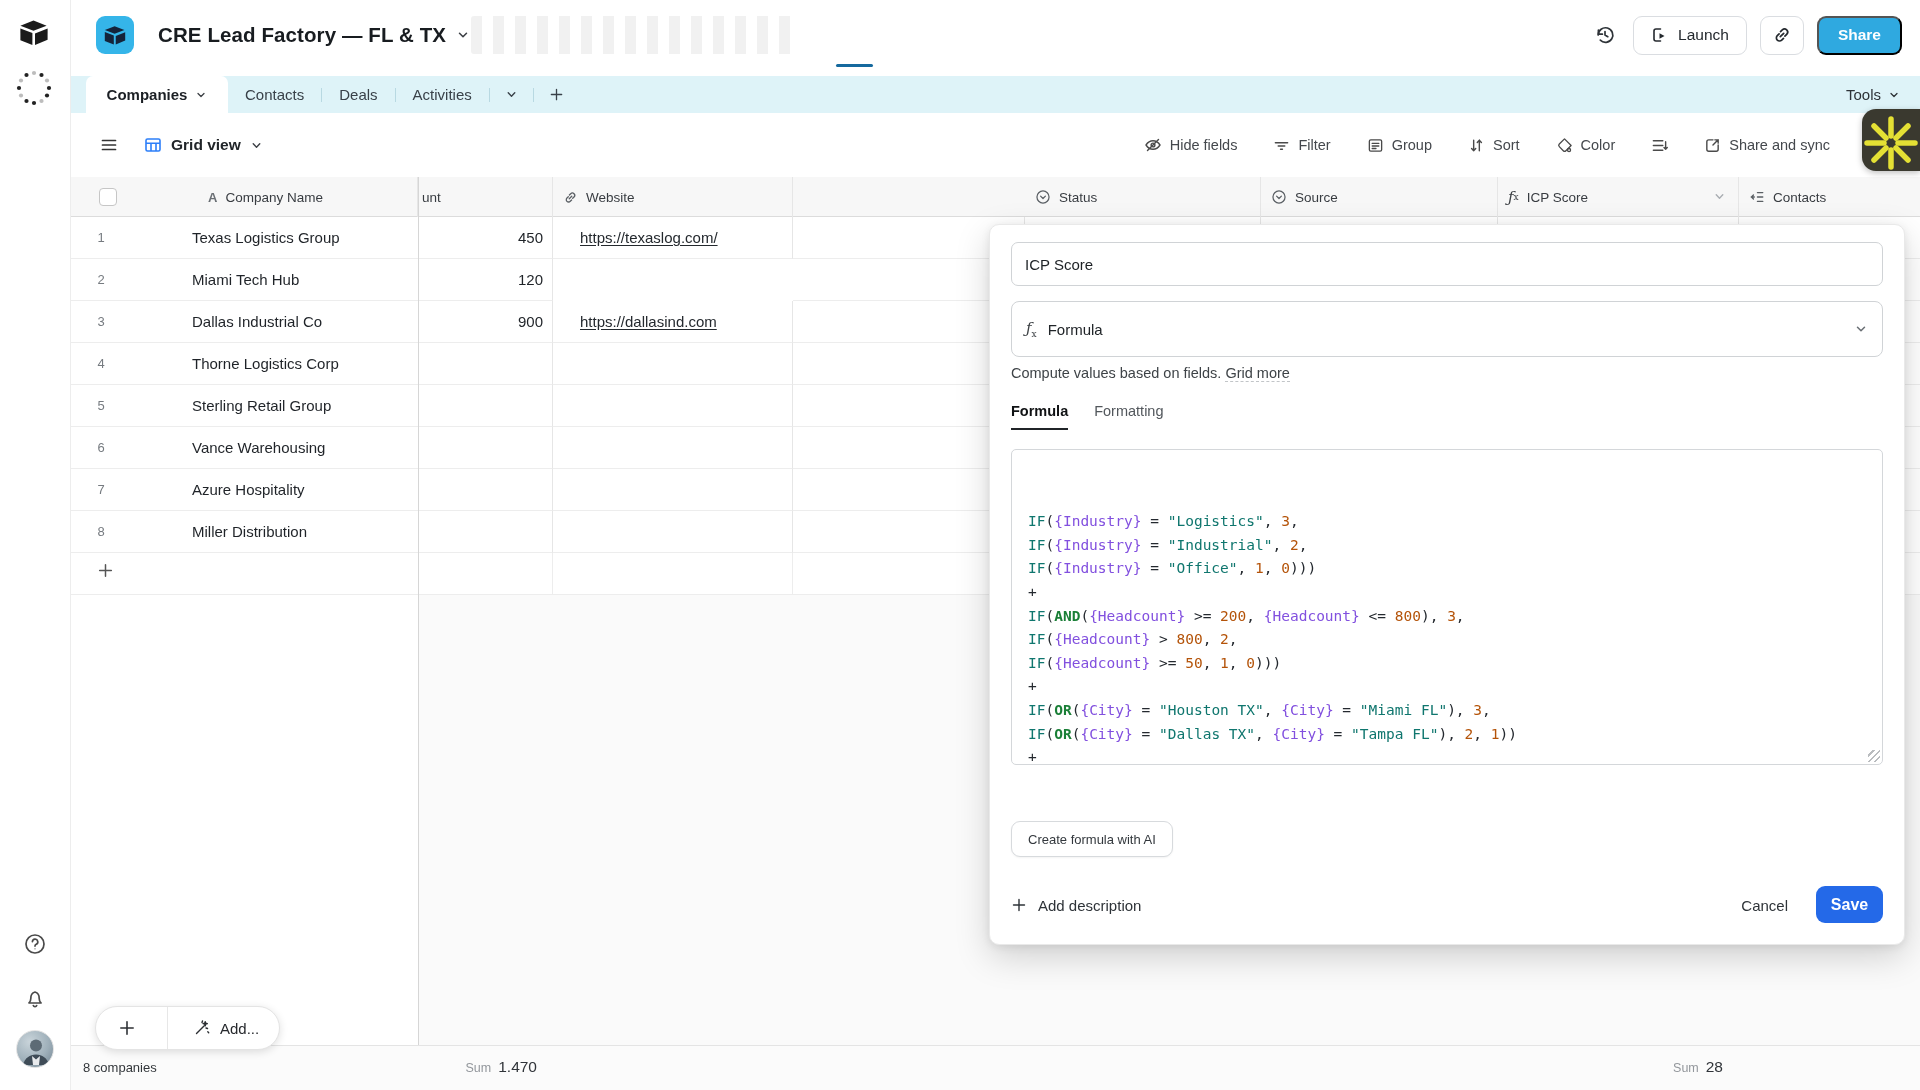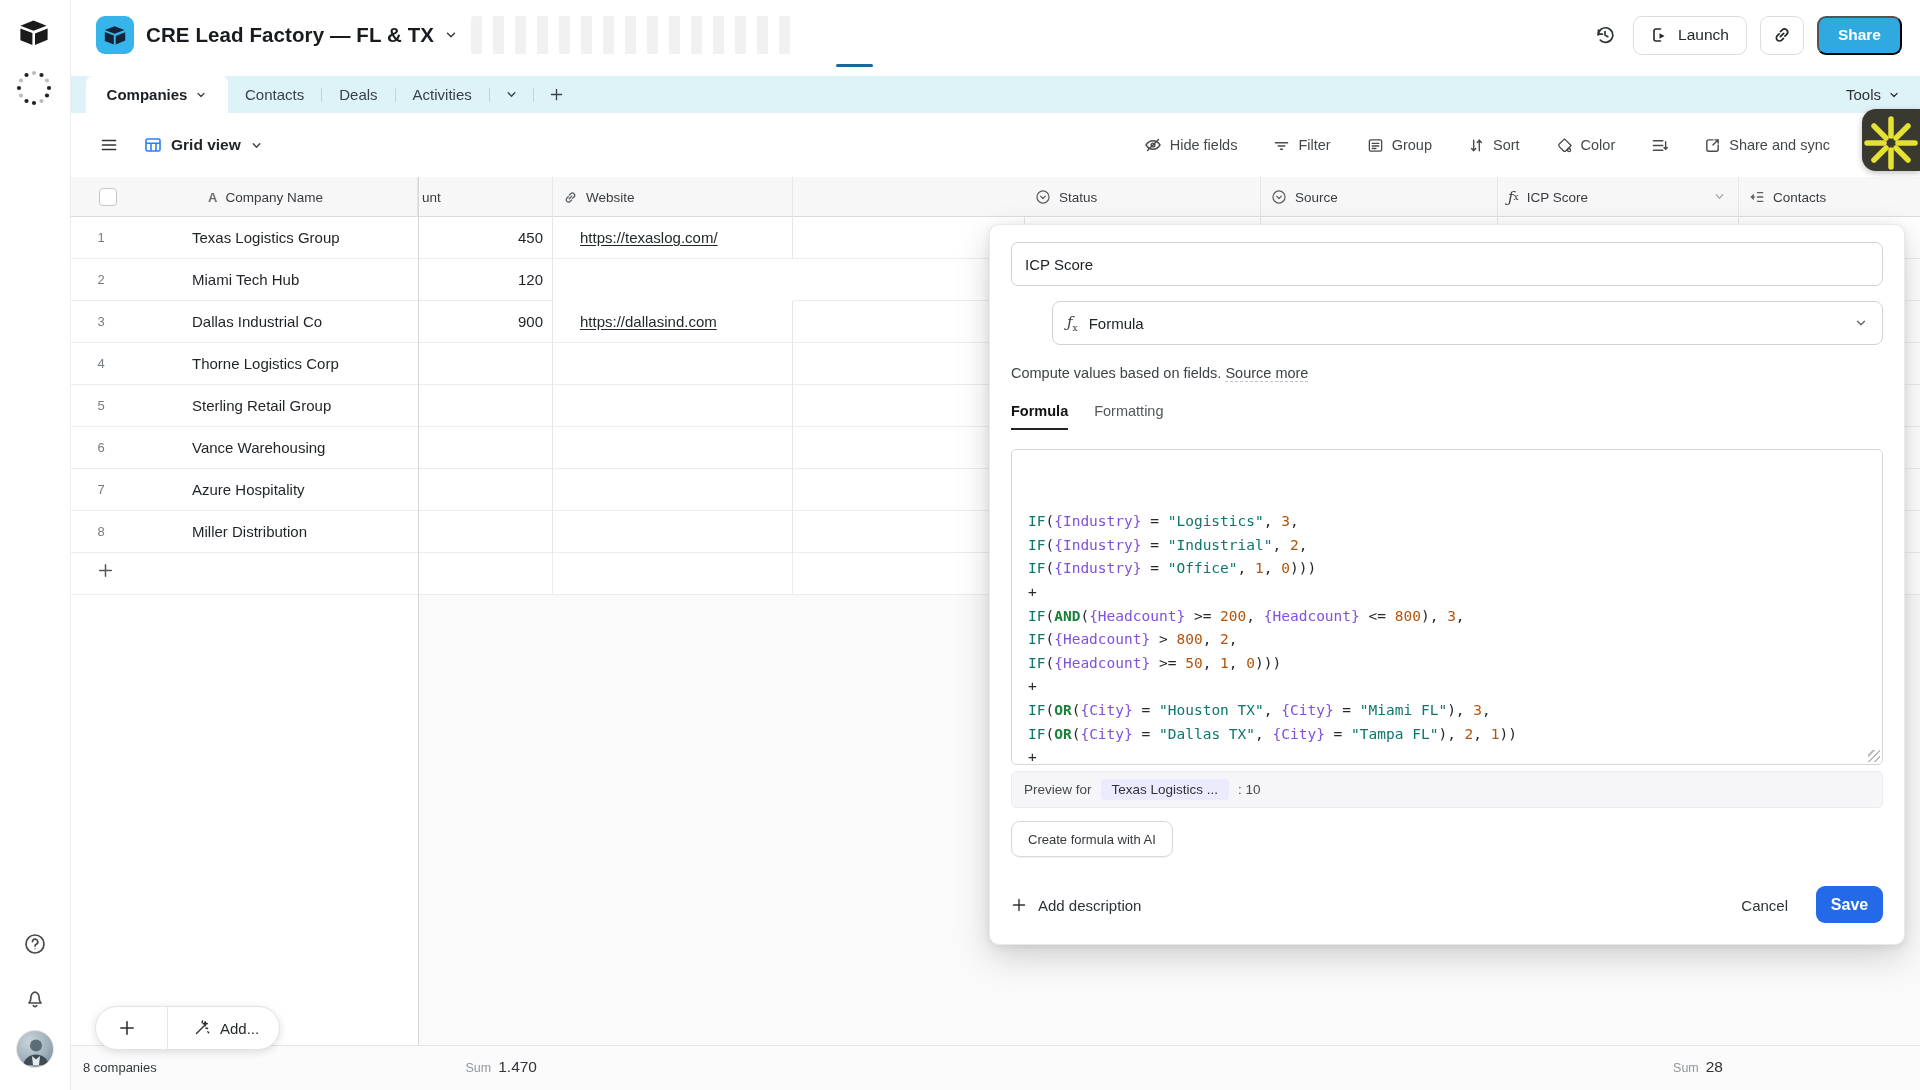--- a/index.html
+++ b/index.html
@@ -18,21 +18,21 @@
   .rail-bell { position:absolute; left:23px; top:986px; width:24px; height:24px; }
   .avatar { position:absolute; left:16px; top:1030px; width:38px; height:38px; border-radius:50%;
             background:radial-gradient(circle at 35% 30%, #c9d4da 0%, #9fb0ba 55%, #6f8290 100%);
             border:1px solid #e2e2e2; overflow:hidden; }
   .avatar svg { position:absolute; left:0; top:0; }
 
   
   .topbar { position:absolute; left:71px; top:0; right:0; height:76px; background:#fff; z-index:20; }
   .appicon { position:absolute; left:25px; top:16px; width:38px; height:38px; background:#35b5e9; border-radius:9px;
              display:flex; align-items:center; justify-content:center; }
-  .apptitle { position:absolute; left:75px; top:0; height:70px; display:flex; align-items:center; gap:10px; cursor:pointer; }
+  .apptitle { position:absolute; left:87px; top:0; height:70px; display:flex; align-items:center; gap:10px; cursor:pointer; }
   .apptitle .t { font-size:20.5px; font-weight:700; color:#181c20; letter-spacing:.1px; }
   .skeleton { position:absolute; left:400px; top:16px; width:330px; height:38px; border-radius:3px;
               background:repeating-linear-gradient(90deg,#f1f1f1 0 11px,#ffffff 11px 22px); }
   .topnav { position:absolute; left:765px; top:0; height:70px; display:flex; align-items:center; gap:23px; }
   .topnav .nav { font-size:15.5px; color:#50555b; cursor:pointer; }
   .topnav .nav.active { color:#16191d; font-weight:700; }
   .nav-underline { position:absolute; left:765px; top:64px; width:37px; height:3px; background:#15699e; border-radius:2px; }
   .topactions { position:absolute; right:18px; top:15px; height:40px; display:flex; align-items:center; gap:13px; }
   .btn-hist { width:30px; height:34px; display:flex; align-items:center; justify-content:center; cursor:pointer; }
   .btn-launch { height:39px; border:1px solid #dadde1; border-radius:9px; background:#fff; display:flex; align-items:center;
@@ -97,22 +97,22 @@
   .sb-sum { position:absolute; top:12px; display:flex; align-items:baseline; justify-content:flex-end; gap:7px; }
   .sb-sum .lab { font-size:12.5px; color:#93979c; } .sb-sum .val { font-size:15.5px; color:#303439; }
   .sb-sum1 { left:347px; width:127px; padding-right:8px; }
   .sb-sum2 { left:1427px; width:241px; padding-right:16px; }
 
   
   .popup { position:absolute; left:989px; top:224px; width:916px; height:721px; background:#fff; border:1px solid #e9e9e9;
            border-radius:10px; box-shadow:0 12px 34px rgba(0,0,0,.17), 0 2px 8px rgba(0,0,0,.08); z-index:40; }
   .fp-name { position:absolute; left:21px; right:21px; top:17px; height:44px; border:1px solid #d0d3d6; border-radius:7px;
              font-size:15px; color:#1d2125; padding:0 13px; font-family:inherit; background:#fff; }
-  .fp-type { position:absolute; left:21px; right:21px; top:76px; height:44px; border:1px solid #d0d3d6; border-radius:8px;
-             display:flex; align-items:center; gap:11px; padding:13px 14px; font-size:15px; color:#202428; cursor:pointer;margin-left:41px; }
+  .fp-type { position:absolute; left:21px; right:21px; top:76px; height:56px; border:1px solid #d0d3d6; border-radius:8px;
+             display:flex; align-items:center; gap:11px; padding:13px 14px; font-size:15px; color:#202428; cursor:pointer; }
   .fp-type .chev { margin-left:auto; color:#6b7075; }
   .fx { font-style:italic; font-family:"DejaVu Serif",serif; font-size:15px; color:#3c4044; }
   .fx sub { font-size:9px; font-style:normal; }
   .fp-hint { position:absolute; left:21px; top:140px; font-size:14.5px; color:#3e4347; }
   .fp-hint .lm { border-bottom:1px dashed #c2c5c8; cursor:pointer; }
   .fp-tabs { position:absolute; left:21px; top:178px; display:flex; gap:26px; }
   .fp-tab { font-size:14.5px; color:#52575c; padding-bottom:9px; cursor:pointer; }
   .fp-tab.on { color:#101214; font-weight:700; border-bottom:2.5px solid #202428; }
   .fp-code { position:absolute; left:21px; right:21px; top:224px; height:316px; border:1px solid #d4d7da; border-radius:5px;
              background:#fff; padding:13px 16px; font-family:"DejaVu Sans Mono",monospace; font-size:14.5px; line-height:23.6px;
@@ -574,34 +574,29 @@
       <span class="fx">ƒ<sub>x</sub></span>
       <span>Formula</span>
       <span class="chev">
         <svg class="ic" width="14" height="14" viewBox="0 0 14 14" style="stroke:#6b7075">
             <path d="M3.5 5.2 7 8.8l3.5-3.6"></path>
           </svg>
       </span>
     </div>
     <div class="fp-hint">
       <span>Compute values based on fields.</span>
-      <span class="lm">Source more</span>
+      <span class="lm">Grid more</span>
     </div>
     <div class="fp-tabs">
       <span class="fp-tab on">Formula</span>
       <span class="fp-tab">Formatting</span>
     </div>
     <div class="fp-code">
       <div id="formula-code"><div><span class="tk-fn">IF</span><span class="tk-op">(</span><span class="tk-field">{Industry}</span><span class="tk-op"> = </span><span class="tk-str">"Logistics"</span><span class="tk-op">, </span><span class="tk-num">3</span><span class="tk-op">,</span></div><div><span class="tk-fn">IF</span><span class="tk-op">(</span><span class="tk-field">{Industry}</span><span class="tk-op"> = </span><span class="tk-str">"Industrial"</span><span class="tk-op">, </span><span class="tk-num">2</span><span class="tk-op">,</span></div><div><span class="tk-fn">IF</span><span class="tk-op">(</span><span class="tk-field">{Industry}</span><span class="tk-op"> = </span><span class="tk-str">"Office"</span><span class="tk-op">, </span><span class="tk-num">1</span><span class="tk-op">, </span><span class="tk-num">0</span><span class="tk-op">)))</span></div><div><span class="tk-op">+</span></div><div><span class="tk-fn">IF</span><span class="tk-op">(</span><span class="tk-logic">AND</span><span class="tk-op">(</span><span class="tk-field">{Headcount}</span><span class="tk-op"> &gt;= </span><span class="tk-num">200</span><span class="tk-op">, </span><span class="tk-field">{Headcount}</span><span class="tk-op"> &lt;= </span><span class="tk-num">800</span><span class="tk-op">), </span><span class="tk-num">3</span><span class="tk-op">,</span></div><div><span class="tk-fn">IF</span><span class="tk-op">(</span><span class="tk-field">{Headcount}</span><span class="tk-op"> &gt; </span><span class="tk-num">800</span><span class="tk-op">, </span><span class="tk-num">2</span><span class="tk-op">,</span></div><div><span class="tk-fn">IF</span><span class="tk-op">(</span><span class="tk-field">{Headcount}</span><span class="tk-op"> &gt;= </span><span class="tk-num">50</span><span class="tk-op">, </span><span class="tk-num">1</span><span class="tk-op">, </span><span class="tk-num">0</span><span class="tk-op">)))</span></div><div><span class="tk-op">+</span></div><div><span class="tk-fn">IF</span><span class="tk-op">(</span><span class="tk-logic">OR</span><span class="tk-op">(</span><span class="tk-field">{City}</span><span class="tk-op"> = </span><span class="tk-str">"Houston TX"</span><span class="tk-op">, </span><span class="tk-field">{City}</span><span class="tk-op"> = </span><span class="tk-str">"Miami FL"</span><span class="tk-op">), </span><span class="tk-num">3</span><span class="tk-op">,</span></div><div><span class="tk-fn">IF</span><span class="tk-op">(</span><span class="tk-logic">OR</span><span class="tk-op">(</span><span class="tk-field">{City}</span><span class="tk-op"> = </span><span class="tk-str">"Dallas TX"</span><span class="tk-op">, </span><span class="tk-field">{City}</span><span class="tk-op"> = </span><span class="tk-str">"Tampa FL"</span><span class="tk-op">), </span><span class="tk-num">2</span><span class="tk-op">, </span><span class="tk-num">1</span><span class="tk-op">))</span></div><div><span class="tk-op">+</span></div></div>
       <span class="grip"></span>
-    </div>
-    <div class="fp-preview">
-      <span>Preview for</span>
-      <span class="fp-pill">Texas Logistics ...</span>
-      <span>: 10</span>
     </div>
     <button class="fp-ai">Create formula with AI</button>
     <div class="fp-adddesc">
       <svg class="ic" width="16" height="16" viewBox="0 0 16 16" style="stroke:#2e3338;stroke-width:1.4">
           <path d="M8 2.5v11M2.5 8h11"></path>
         </svg>
       <span>Add description</span>
     </div>
     <div class="fp-cancel">Cancel</div>
     <div class="fp-save">Save</div>

